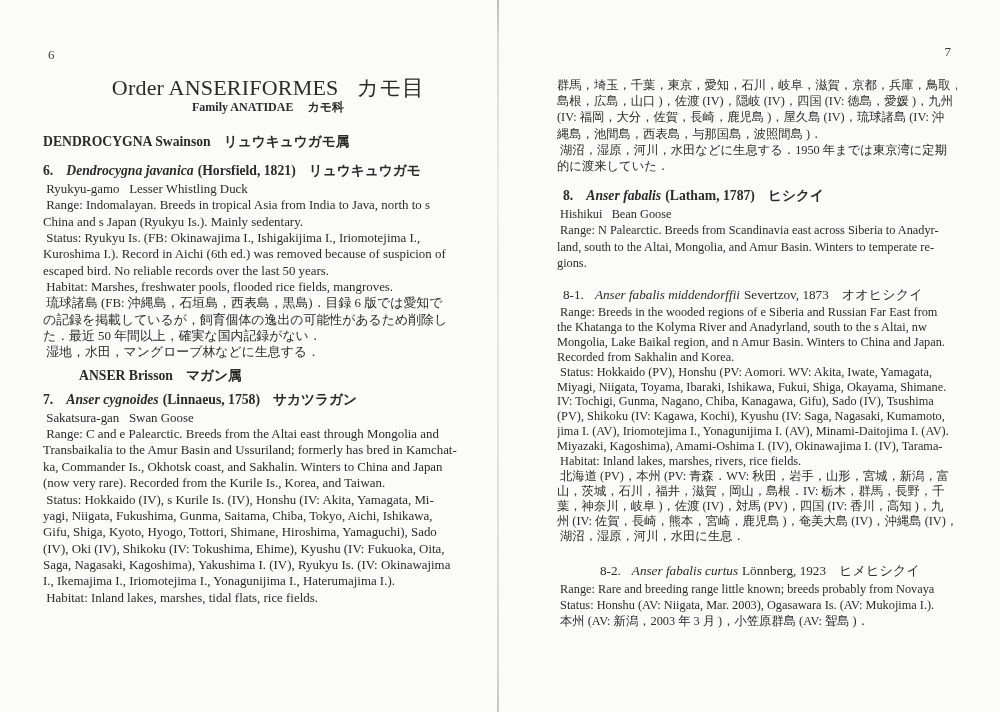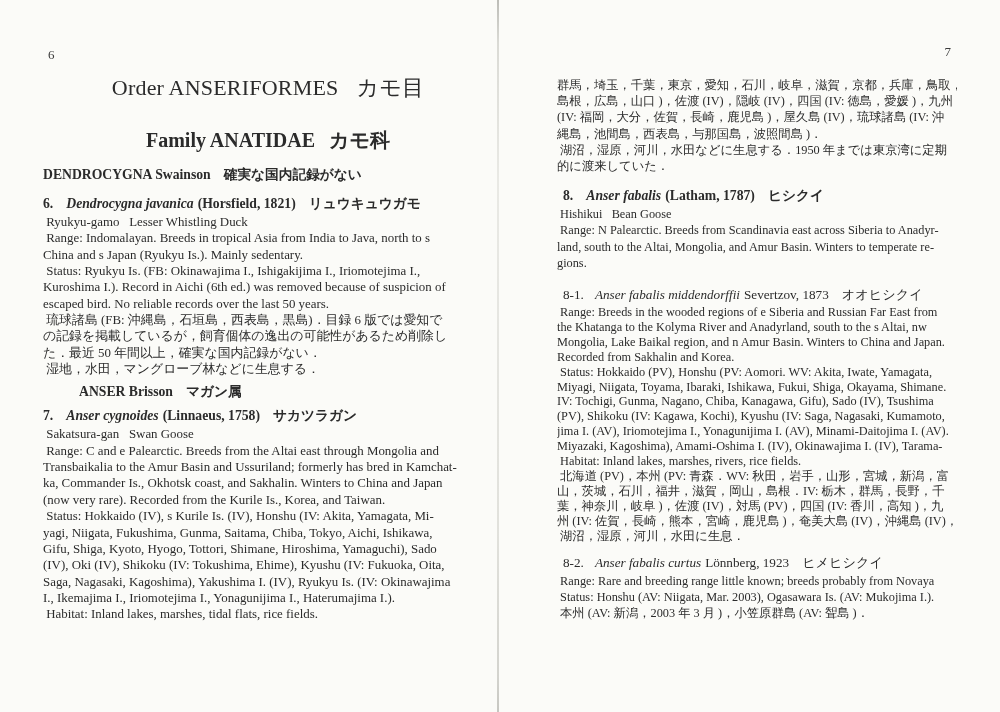--- a/index.html
+++ b/index.html
@@ -20,21 +20,21 @@
   }
   .page { position: absolute; top: 0; overflow: hidden; height: 712px; }
   .page-left  { left: 43px;  width: 450px; }
   .page-right { left: 557px; width: 400px; }
   .pagenum { position: absolute; font-size: 13px; color: #3a3a3a; }
   .pagenum-left  { left: 5px;  top: 47px; }
   .pagenum-right { right: 6px; top: 44px; }
 
   .order-title { margin-top: 78px; font-size: 22px; line-height: 20px; text-align: center; letter-spacing: .2px; }
   .order-title .jp { margin-left: 18px; }
-  .family-title { margin-top: 33px; font-size: 20px; line-height: 18px; font-weight: bold; text-align: center; }
+  .family-title { font-size: 12px; line-height: 18px; font-weight: bold; text-align: center; }
   .family-title .jp { margin-left: 14px; }
 
   .genus-head { font-size: 13.7px; line-height: 17px; font-weight: bold; }
   .genus-head .jp { margin-left: 13px; }
   .gh-1 { margin-top: 17px; }
   .gh-2 { margin-top: 6px; margin-left: 36px; }
 
   .sp-head { font-size: 13.7px; line-height: 17px; font-weight: bold; }
   .sp-head .num { margin-right: 13px; }
   .sp-head .binom { font-style: italic; }
@@ -43,21 +43,21 @@
   .sh-6 { margin-top: 12px; }
   .sh-7 { margin-top: 7px; }
   .sh-8 { margin-top: 13px; padding-left: 6px; }
 
   .ssp-head { font-size: 13.2px; line-height: 16px; padding-left: 6px; }
   .ssp-head .num { margin-right: 11px; }
   .ssp-head .binom { font-style: italic; }
   .ssp-head .auth { margin-left: 4px; }
   .ssp-head .jp { margin-left: 13px; }
   .ssh-81 { margin-top: 16px; }
-  .ssh-82 { margin-top: 11px; }
+  .ssh-82 { margin-top: 19px; text-align: center; }
 
   .body-block { margin-top: 2px; }
   .bl { white-space: pre; }
   .page-left  .bl { font-size: 12.9px; line-height: 16.35px; }
   .page-right .bl { font-size: 12.3px; line-height: 16.2px; }
   .page-right .block-81 .bl { line-height: 14.9px; }
   .cont-block { margin-top: 77px; }
 </style>
 </head>
 <body>
@@ -71,33 +71,34 @@
 
     <div class="order-title">
       <span>Order ANSERIFORMES</span><span class="jp">カモ目</span>
     </div>
 
     <div class="family-title">
       <span>Family ANATIDAE</span><span class="jp">カモ科</span>
     </div>
 
     <div class="genus-head gh-1">
-      <span>DENDROCYGNA Swainson</span><span class="jp">確実な国内記録がない</span>
+      <span>DENDROCYGNA Swainson</span><span class="jp">リュウキュウガモ属</span>
     </div>
 
     <div class="sp-head sh-6">
       <span class="num">6.</span><span class="binom">Dendrocygna javanica</span><span class="auth">(Horsfield, 1821)</span><span class="jp">リュウキュウガモ</span>
     </div>
     <div class="body-block">
         <div class="bl"> Ryukyu-gamo   Lesser Whistling Duck</div>
         <div class="bl"> Range: Indomalayan. Breeds in tropical Asia from India to Java, north to s</div>
         <div class="bl">China and s Japan (Ryukyu Is.). Mainly sedentary.</div>
         <div class="bl"> Status: Ryukyu Is. (FB: Okinawajima I., Ishigakijima I., Iriomotejima I.,</div>
         <div class="bl">Kuroshima I.). Record in Aichi (6th ed.) was removed because of suspicion of</div>
         <div class="bl">escaped bird. No reliable records over the last 50 years.</div>
+        <div class="bl"> Habitat: Marshes, freshwater pools, flooded rice fields, mangroves.</div>
         <div class="bl"> 琉球諸島 (FB: 沖縄島，石垣島，西表島，黒島)．目録 6 版では愛知で</div>
         <div class="bl">の記録を掲載しているが，飼育個体の逸出の可能性があるため削除し</div>
         <div class="bl">た．最近 50 年間以上，確実な国内記録がない．</div>
         <div class="bl"> 湿地，水田，マングローブ林などに生息する．</div>
       </div>
 
     <div class="genus-head gh-2">
       <span>ANSER Brisson</span><span class="jp">マガン属</span>
     </div>
 

